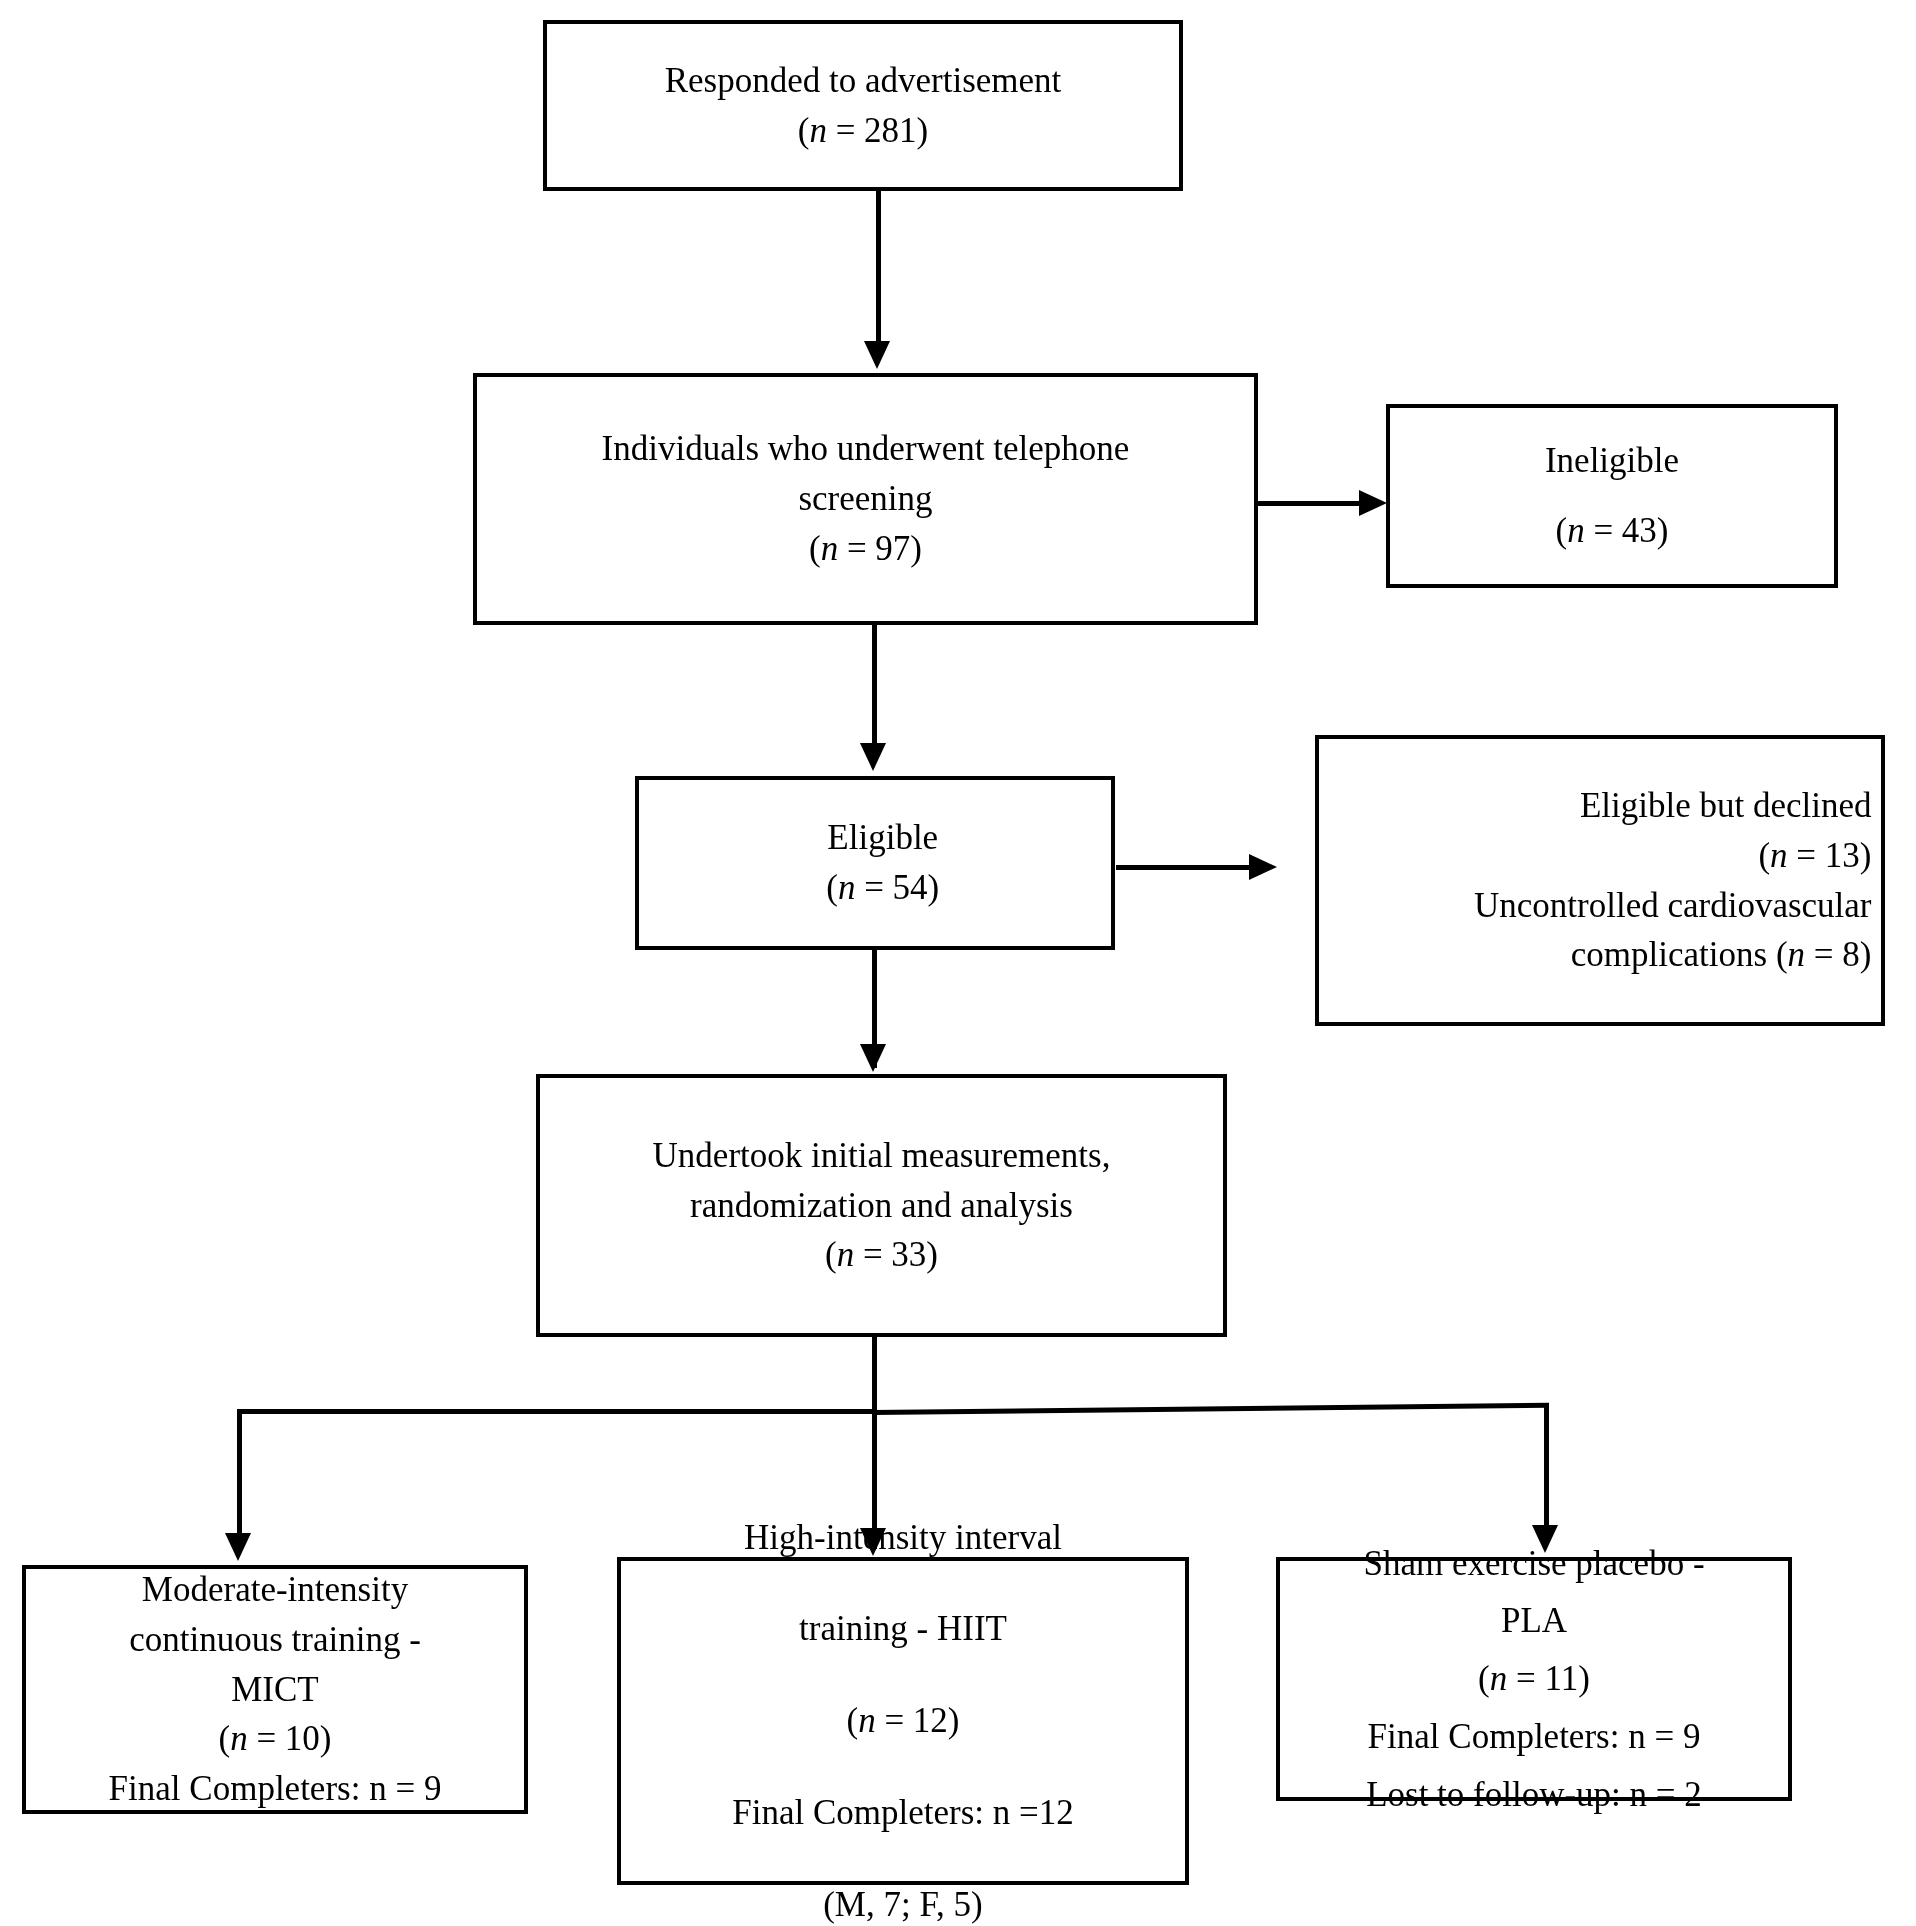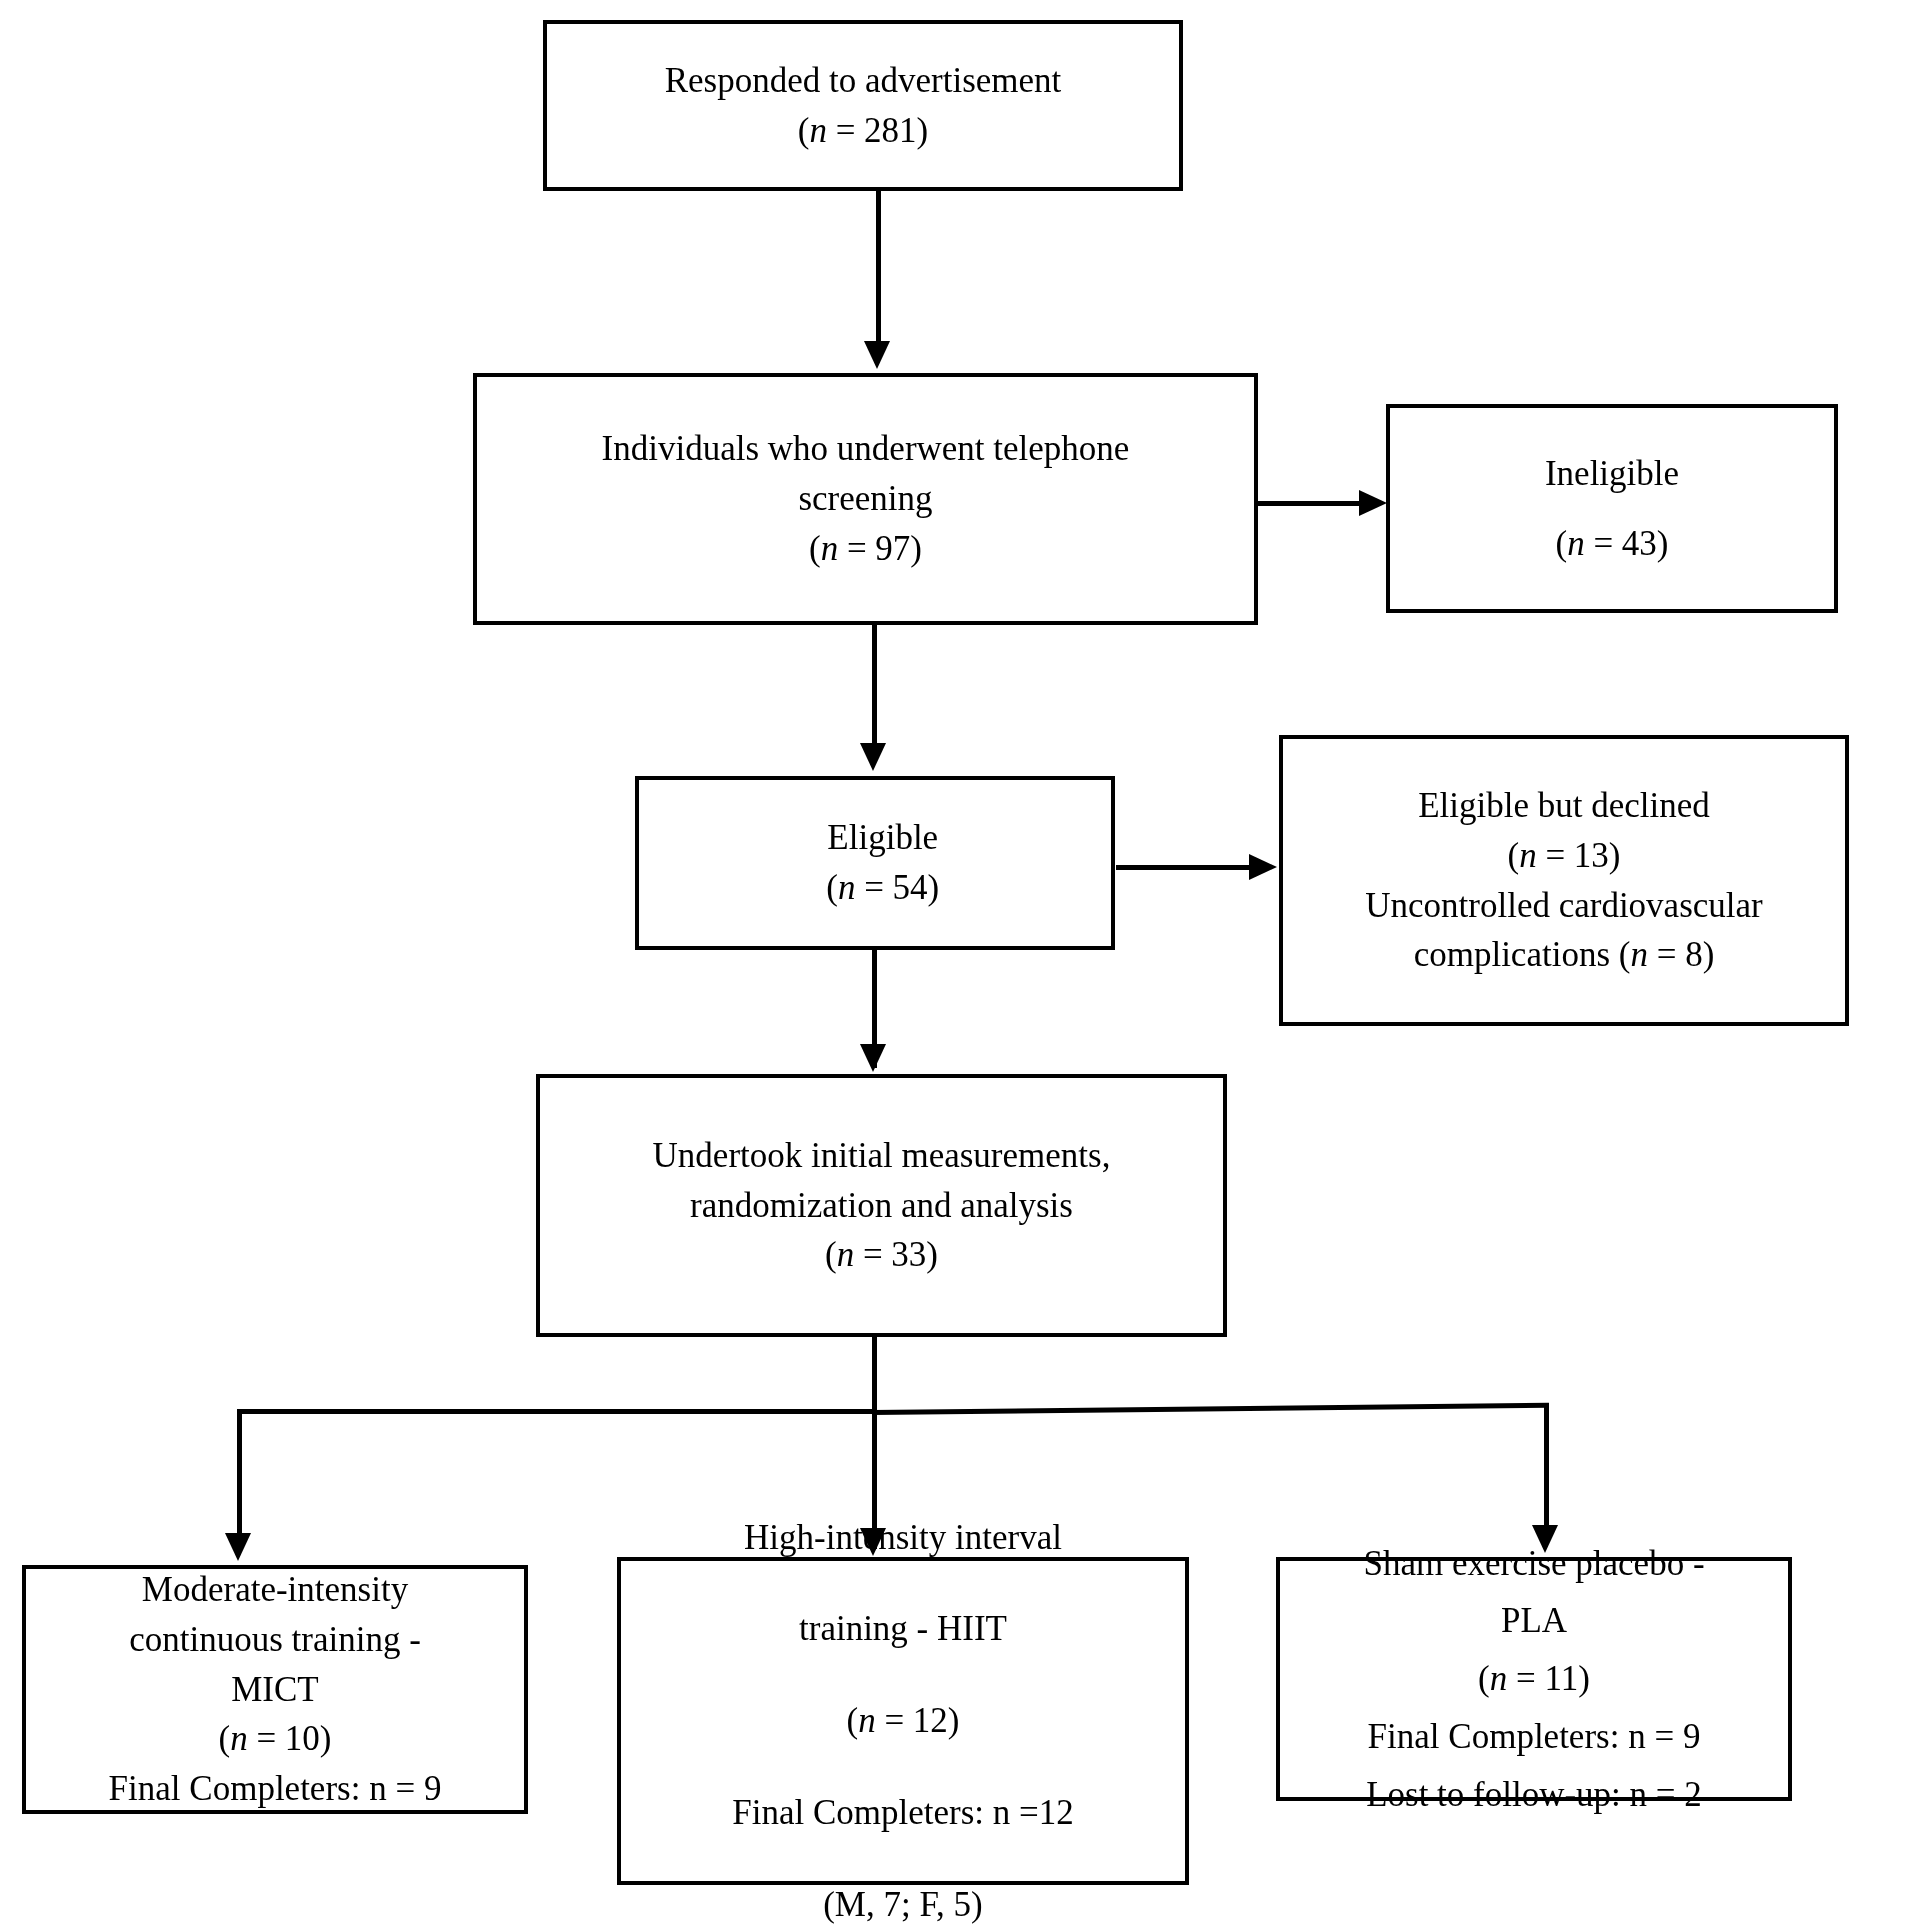--- a/index.html
+++ b/index.html
@@ -87,37 +87,37 @@
 
   <div class="node" style="left:473px; top:373px; width:785px; height:252px;">
     <span class="ln">Individuals who underwent telephone</span>
     <span class="ln">screening</span>
     <span class="ln"><span>(</span><span class="ital">n</span><span> = 97)</span></span>
   </div>
 
   <div class="hline" style="left:1258px; top:501px; width:105px;"></div>
   <div class="arrow-right" style="left:1359px; top:490px;"></div>
 
-  <div class="node" style="left:1386px; top:404px; width:452px; height:209px;gap:20px;">
+  <div class="node" style="left:1386px; top:404px; width:452px; height:184px;gap:20px;">
     <span class="ln">Ineligible</span>
     <span class="ln"><span>(</span><span class="ital">n</span><span> = 43)</span></span>
   </div>
 
   <div class="vline" style="left:872px; top:625px; height:121px;"></div>
   <div class="arrow-down" style="left:860px; top:743px;"></div>
 
   <div class="node" style="left:635px; top:776px; width:480px; height:174px;padding-left:25px;">
     <span class="ln">Eligible</span>
     <span class="ln"><span>(</span><span class="ital">n</span><span> = 54)</span></span>
   </div>
 
   <div class="hline" style="left:1116px; top:865px; width:134px;"></div>
   <div class="arrow-right" style="left:1249px; top:854px;"></div>
 
-  <div class="node" style="left:1279px; top:735px; width:570px; height:291px;">
+  <div class="node" style="left:1315px; top:735px; width:570px; height:291px;align-items:flex-end;">
     <span class="ln">Eligible but declined</span>
     <span class="ln"><span>(</span><span class="ital">n</span><span> = 13)</span></span>
     <span class="ln">Uncontrolled cardiovascular</span>
     <span class="ln"><span>complications (</span><span class="ital">n</span><span> = 8)</span></span>
   </div>
 
   <div class="vline" style="left:872px; top:950px; height:118px;"></div>
   <div class="arrow-down" style="left:860px; top:1044px;"></div>
 
   <div class="node" style="left:536px; top:1074px; width:691px; height:263px;justify-content:center;">

